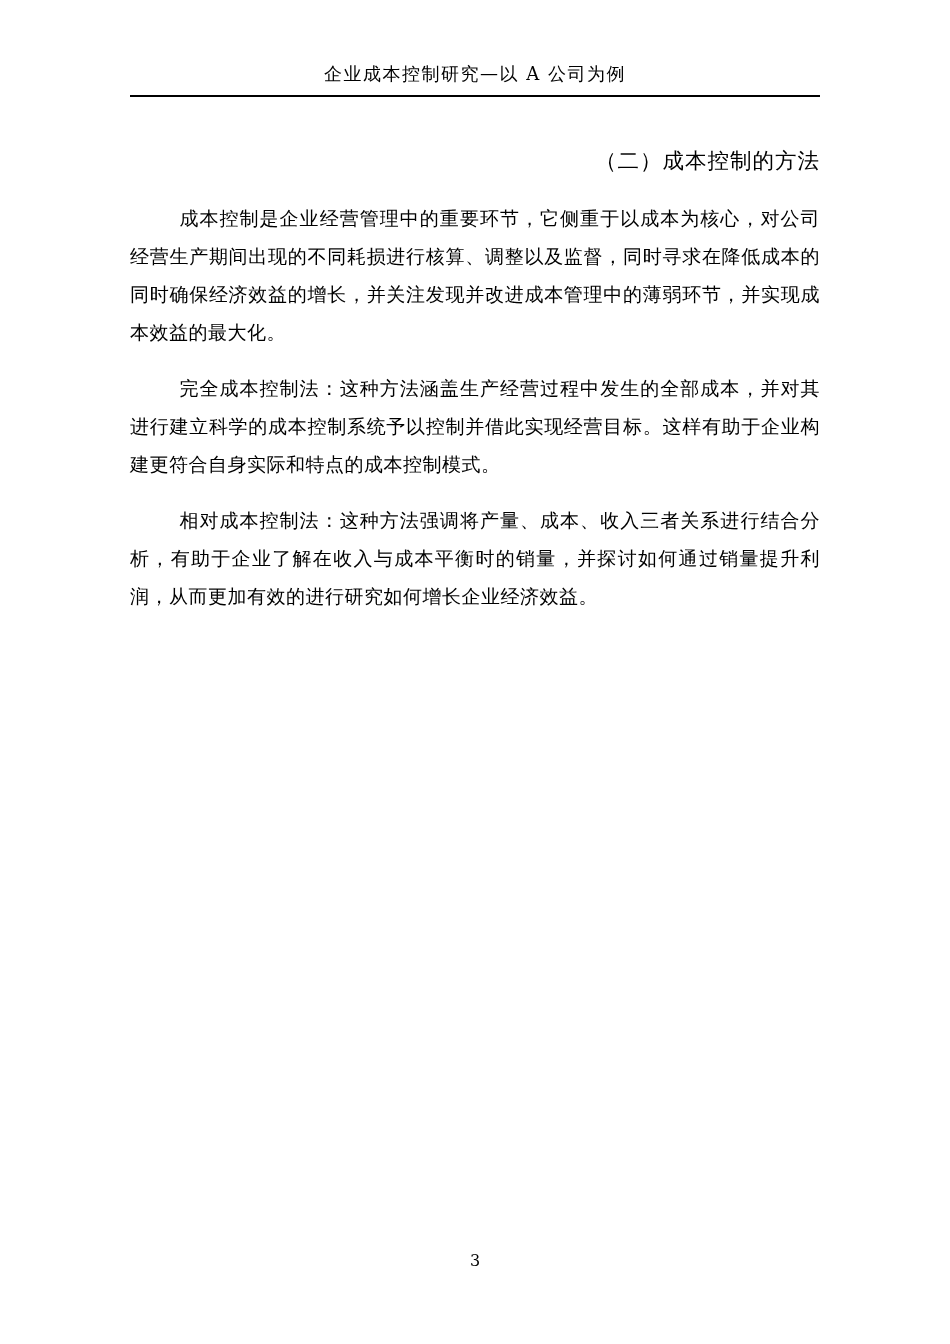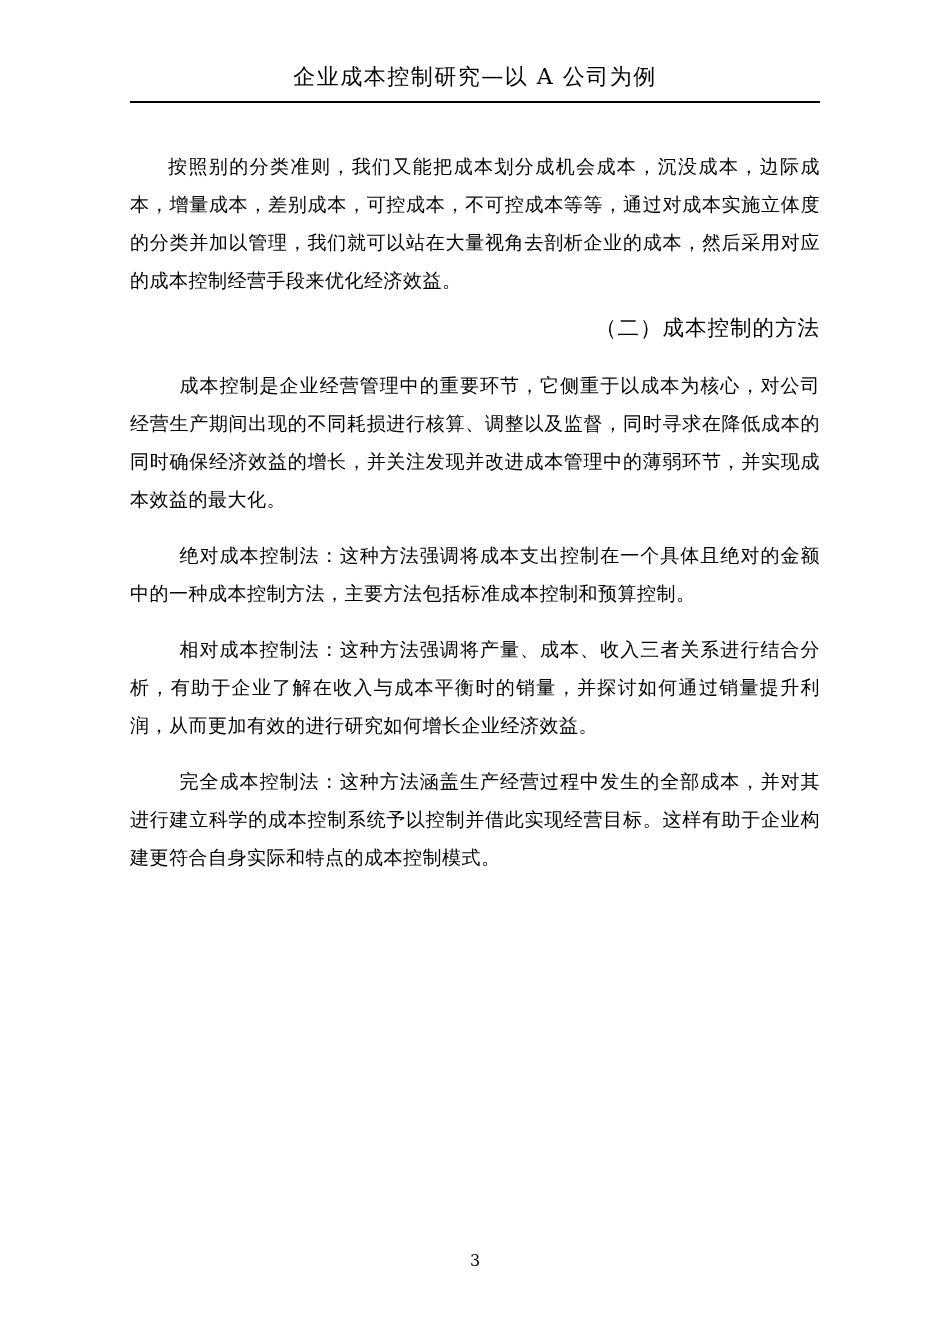--- a/index.html
+++ b/index.html
@@ -12,21 +12,21 @@
     color: #000000;
     overflow: hidden;
   }
   .page {
     position: absolute;
     inset: 0;
     padding: 62px 130px 0 130px;
   }
   .doc-header {
     text-align: center;
-    font-size: 22px;
+    font-size: 18px;
     letter-spacing: 1.5px;
     padding-bottom: 9px;
     border-bottom: 2px solid #000000;
   }
   .doc-body {
     margin-top: 44px;
     font-size: 19px;
     line-height: 38px;
     text-align: justify;
     letter-spacing: 0.5px;
@@ -57,31 +57,29 @@
 <div class="page">
 
   <div class="doc-header">
     <span>企业成本控制研究—以 A 公司为例</span>
   </div>
 
   <div class="doc-body">
 
 
 
-    <p class="para">按照别的分类准则，我们又能把成本划分成机会成本，沉没成本，边际成本，增量成本，差别成本，可控成本，不可控成本等等，通过对成本实施立体度的分类并加以管理，我们就可以站在大量视角去剖析企业的成本，然后采用对应的成本控制经营手段来优化经济效益。</p>
 
     <h2 class="section-heading">（二）成本控制的方法</h2>
 
     <p class="para deep">成本控制是企业经营管理中的重要环节，它侧重于以成本为核心，对公司经营生产期间出现的不同耗损进行核算、调整以及监督，同时寻求在降低成本的同时确保经济效益的增长，并关注发现并改进成本管理中的薄弱环节，并实现成本效益的最大化。</p>
 
-    <p class="para deep">绝对成本控制法：这种方法强调将成本支出控制在一个具体且绝对的金额中的一种成本控制方法，主要方法包括标准成本控制和预算控制。</p>
+
+    <p class="para deep">完全成本控制法：这种方法涵盖生产经营过程中发生的全部成本，并对其进行建立科学的成本控制系统予以控制并借此实现经营目标。这样有助于企业构建更符合自身实际和特点的成本控制模式。</p>
 
     <p class="para deep">相对成本控制法：这种方法强调将产量、成本、收入三者关系进行结合分析，有助于企业了解在收入与成本平衡时的销量，并探讨如何通过销量提升利润，从而更加有效的进行研究如何增长企业经济效益。</p>
-
-    <p class="para deep">完全成本控制法：这种方法涵盖生产经营过程中发生的全部成本，并对其进行建立科学的成本控制系统予以控制并借此实现经营目标。这样有助于企业构建更符合自身实际和特点的成本控制模式。</p>
 
 
   </div>
 
   <div class="doc-footer">
     <span>3</span>
   </div>
 
 </div>
 

